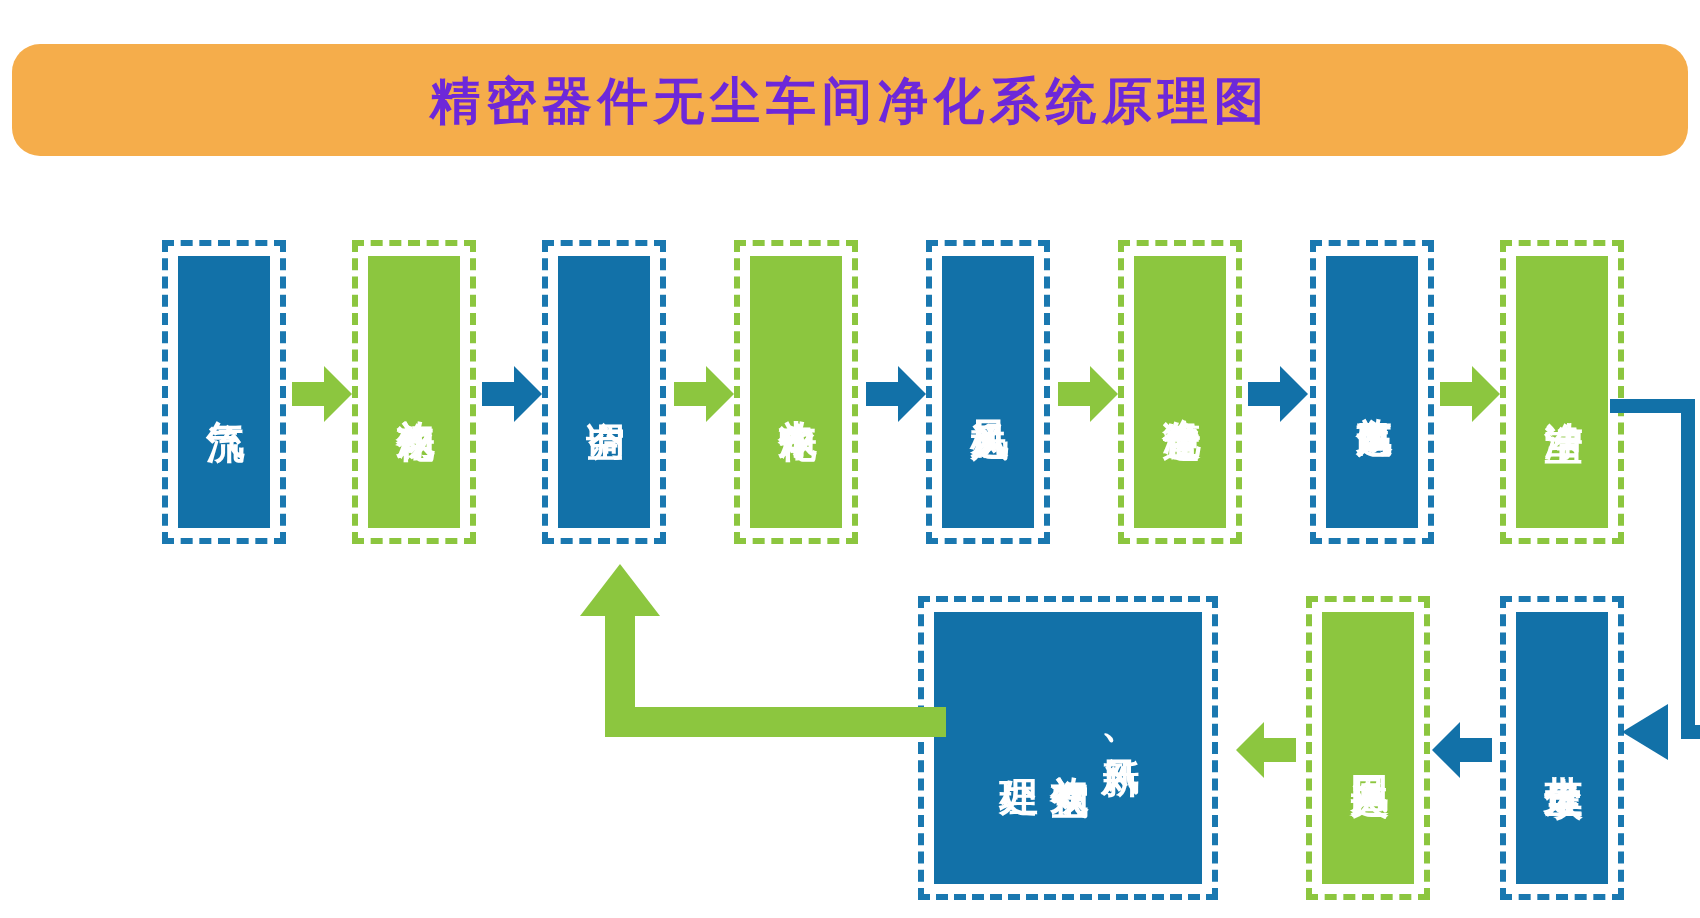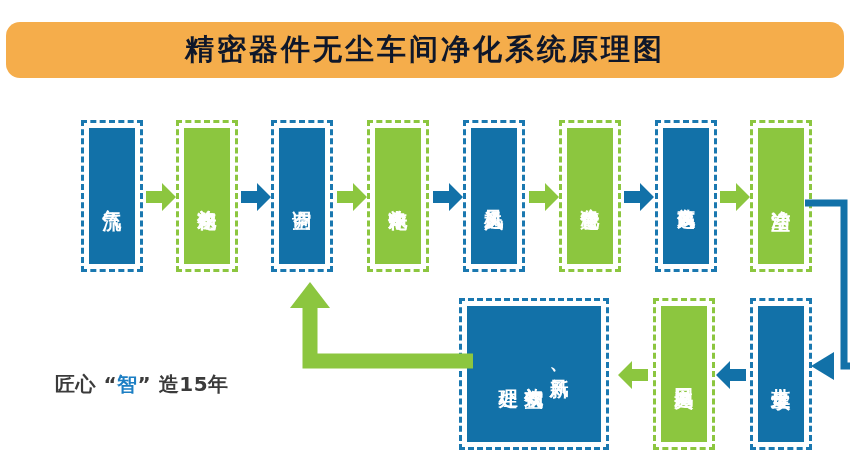--- a/index.html
+++ b/index.html
@@ -25,22 +25,22 @@
     background: #f5ad4b;
     border-radius: 14px;
     box-sizing: border-box;
   }
   #header-title {
     position: absolute;
     left: 0; right: 0; top: 0; bottom: 0;
     display: flex;
     align-items: center;
     justify-content: center;
-    color: #0f172a;
-    font-size: 29px;
+    color: #6d28d9;
+    font-size: 25px;
     font-weight: bold;
     letter-spacing: 3px;
     font-family: "DejaVu Serif", "Liberation Serif", serif;
     white-space: nowrap;
   }
 
   
   #diagram {
     position: absolute;
     left: 0; top: 0;
@@ -272,14 +272,13 @@
   <div class="elbow" style="left:288px; top:282px; width:185px; height:90px;">
     <svg width="185" height="90" viewBox="0 0 185 90">
       <path d="M185 79 L22 79 L22 22" stroke="#8cc63f" stroke-width="15" fill="none"></path>
       <path d="M22 0 L42 26 L2 26 Z" fill="#8cc63f"></path>
     </svg>
   </div>
 
 </div>
 
 <div id="tagline">
-  <span class="line"><span>匠心 “</span><span class="hl">智</span><span>” 造15年</span></span>
 </div>
 
 </body></html>

